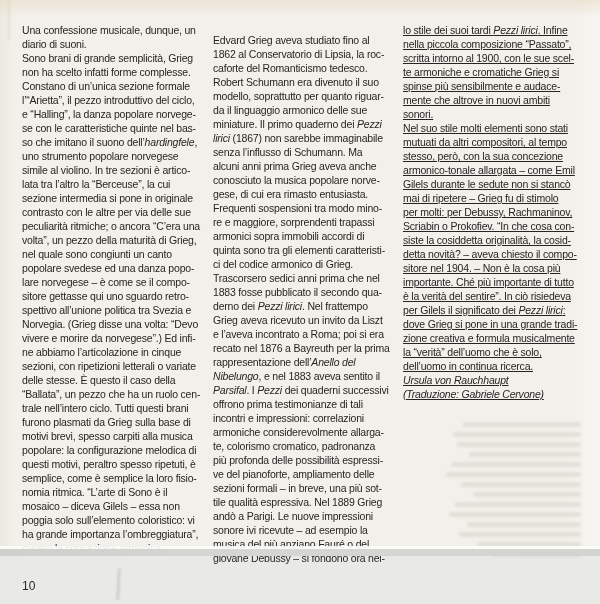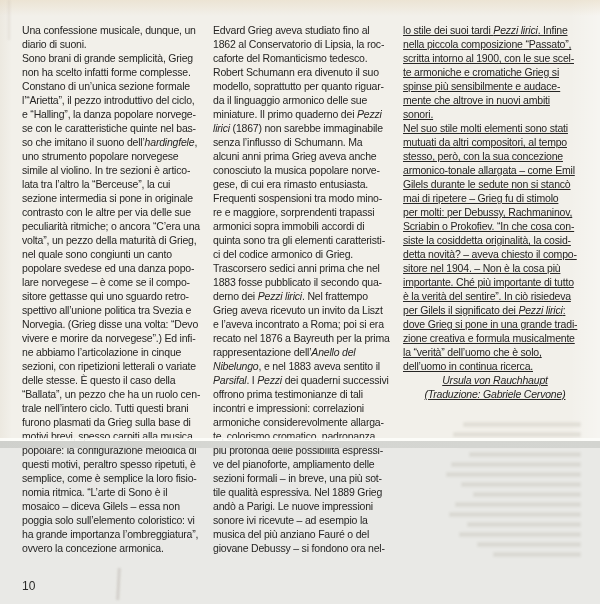--- a/index.html
+++ b/index.html
@@ -4,41 +4,41 @@
 <style>
   html, body { margin: 0; padding: 0; }
   body {
     width: 600px; height: 604px;
     font-family: "Liberation Sans", "DejaVu Sans", sans-serif;
     overflow: hidden;
     background: #e9e9e6;
   }
   .page {
     position: relative;
-    width: 600px; height: 448px;
+    width: 600px; height: 556px;
     background:
       linear-gradient(180deg, rgba(230,216,190,0.50) 0px, rgba(242,240,234,0) 16px),
       linear-gradient(90deg, rgba(210,200,180,0.18) 0px, rgba(242,240,234,0) 12px),
       linear-gradient(270deg, rgba(255,255,255,0.35) 0px, rgba(242,240,234,0) 30px),
       #f2f0ea;
   }
   .col {
     position: absolute;
     top: 23px;
     width: 184px;
     color: #262524;
     font-size: 10.5px;
     line-height: 14px;
     letter-spacing: -0.2px;
   }
   .col-1 { left: 22px; }
-  .col-2 { left: 213px; }
+  .col-2 { left: 213px; margin-top: 10px; }
   .col-3 { left: 403px; text-decoration: underline; }
   .line { white-space: nowrap; height: 14px; }
-  .line.align-right { text-align: center; }
+  .line.align-right { text-align: left; }
   .it { font-style: italic; }
   .page-number {
     position: absolute;
     left: 22px; top: 579px;
     font-size: 12px;
     color: #2a2a28;
     letter-spacing: 0;
   }
   
   .bleed {

